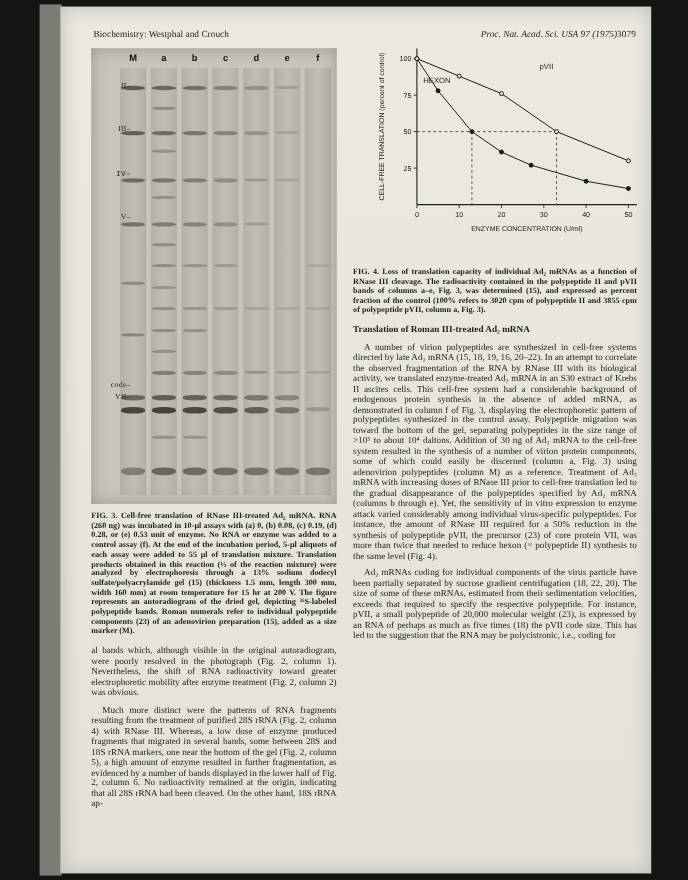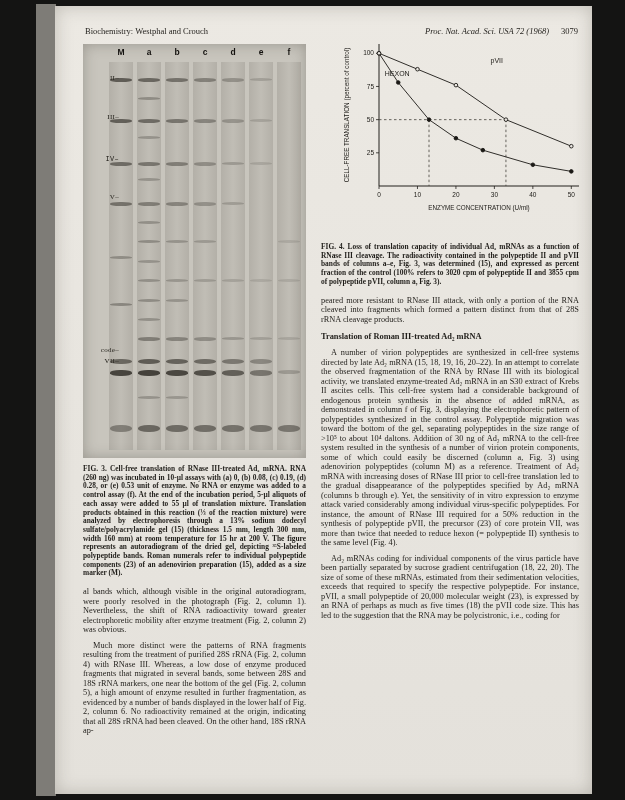--- a/index.html
+++ b/index.html
@@ -8,21 +8,21 @@
     font-family:"Liberation Serif", serif;color:#201e1a;
   }
   .scan-strip{position:absolute;left:36px;top:4px;width:20px;height:792px;background:#7e7c77;}
   .page{
     position:absolute;left:55px;top:6px;width:537px;height:788px;
     background:linear-gradient(180deg,#ece9e3,#e7e4de 60%,#e4e1db);
     overflow:hidden;box-shadow:inset 0 0 18px rgba(60,55,45,0.25);
   }
   .header{position:absolute;top:20px;left:30px;right:14px;display:flex;justify-content:space-between;font-size:8.5px;}
   .header .journal{font-style:italic;}
-  .header .pageno{font-style:normal;margin-left:12px;}
+  .header .pageno{font-style:normal;margin-left:0;}
   .col-left{position:absolute;left:28px;top:38px;width:223px;}
   .col-right{position:absolute;left:266px;top:28px;width:258px;}
 
   
   .gel{position:relative;width:223px;height:414px;background:#c8c5bd;box-shadow:inset 0 0 14px rgba(70,65,58,0.35);}
   .gel-lane-labels{position:absolute;top:3px;left:26px;right:5px;display:flex;gap:4px;}
   .gel-lane-labels span{flex:1;text-align:center;font-family:"Liberation Sans",sans-serif;font-weight:bold;font-size:8.5px;color:#14120f;}
   .gel-markers{position:absolute;left:0;top:18px;bottom:20px;width:38px;}
   .gel-marker{position:absolute;right:2px;transform:translateY(-50%);font-size:7px;color:#17150f;letter-spacing:0.3px;}
   .gel-lanes{position:absolute;left:26px;right:5px;top:18px;bottom:8px;display:flex;gap:4px;}
@@ -42,21 +42,21 @@
 </head>
 <body>
 
 <div class="scan-strip"></div>
 
 <div class="page">
 
   <div class="header">
     <span>Biochemistry: Westphal and Crouch</span>
     <span class="journal">
-      <span>Proc. Nat. Acad. Sci. USA 72 (1968)</span><span class="pageno">3079</span>
+      <span>Proc. Nat. Acad. Sci. USA 97 (1975)</span><span class="pageno">3079</span>
     </span>
   </div>
 
   <div class="col-left">
     <div class="gel">
       <div class="gel-lane-labels" id="gel-lane-labels">
           <span>M</span>
           <span>a</span>
           <span>b</span>
           <span>c</span>
@@ -207,19 +207,18 @@
           <circle cx="78.46153846153847" cy="35.21495327102804" r="1.8" fill="#e9e6e0" stroke="#1b1915" stroke-width="0.9"></circle>
           <circle cx="116.92307692307693" cy="51.14018691588785" r="1.8" fill="#e9e6e0" stroke="#1b1915" stroke-width="0.9"></circle>
           <circle cx="166.9230769230769" cy="85.64485981308411" r="1.8" fill="#e9e6e0" stroke="#1b1915" stroke-width="0.9"></circle>
           <circle cx="232.30769230769232" cy="112.18691588785046" r="1.8" fill="#e9e6e0" stroke="#1b1915" stroke-width="0.9"></circle>
           <text x="151.53846153846155" y="28.579439252336456" text-anchor="start" font-family="&quot;Liberation Sans&quot;,sans-serif" font-size="7px" fill="#22201c">pVII</text>
           <text x="140" y="176" text-anchor="middle" font-family="&quot;Liberation Sans&quot;,sans-serif" font-size="6.3px" fill="#22201c">ENZYME CONCENTRATION (U/ml)</text>
           <text text-anchor="middle" font-family="&quot;Liberation Sans&quot;,sans-serif" font-size="6.3px" fill="#22201c" transform="translate(10,81) rotate(-90)">CELL-FREE TRANSLATION (percent of control)</text>
         </svg>
     </div>
     <p class="caption">FIG. 4.  Loss of translation capacity of individual Ad₂ mRNAs as a function of RNase III cleavage. The radioactivity contained in the polypeptide II and pVII bands of columns a–e, Fig. 3, was determined (15), and expressed as percent fraction of the control (100% refers to 3020 cpm of polypeptide II and 3855 cpm of polypeptide pVII, column a, Fig. 3).</p>
-    <p class="bodytext first">peared more resistant to RNase III attack, with only a portion of the RNA cleaved into fragments which formed a pattern distinct from that of 28S rRNA cleavage products.</p>
     <h3 class="section-head">Translation of Roman III-treated Ad₂ mRNA</h3>
     <p class="bodytext indent">A number of virion polypeptides are synthesized in cell-free systems directed by late Ad₂ mRNA (15, 18, 19, 16, 20–22). In an attempt to correlate the observed fragmentation of the RNA by RNase III with its biological activity, we translated enzyme-treated Ad₂ mRNA in an S30 extract of Krebs II ascites cells. This cell-free system had a considerable background of endogenous protein synthesis in the absence of added mRNA, as demonstrated in column f of Fig. 3, displaying the electrophoretic pattern of polypeptides synthesized in the control assay. Polypeptide migration was toward the bottom of the gel, separating polypeptides in the size range of &gt;10⁵ to about 10⁴ daltons. Addition of 30 ng of Ad₂ mRNA to the cell-free system resulted in the synthesis of a number of virion protein components, some of which could easily be discerned (column a, Fig. 3) using adenovirion polypeptides (column M) as a reference. Treatment of Ad₂ mRNA with increasing doses of RNase III prior to cell-free translation led to the gradual disappearance of the polypeptides specified by Ad₂ mRNA (columns b through e). Yet, the sensitivity of in vitro expression to enzyme attack varied considerably among individual virus-specific polypeptides. For instance, the amount of RNase III required for a 50% reduction in the synthesis of polypeptide pVII, the precursor (23) of core protein VII, was more than twice that needed to reduce hexon (= polypeptide II) synthesis to the same level (Fig. 4).</p>
     <p class="bodytext indent">Ad₂ mRNAs coding for individual components of the virus particle have been partially separated by sucrose gradient centrifugation (18, 22, 20). The size of some of these mRNAs, estimated from their sedimentation velocities, exceeds that required to specify the respective polypeptide. For instance, pVII, a small polypeptide of 20,000 molecular weight (23), is expressed by an RNA of perhaps as much as five times (18) the pVII code size. This has led to the suggestion that the RNA may be polycistronic, i.e., coding for</p>
   </div>
 
 </div>
 
 </body></html>

